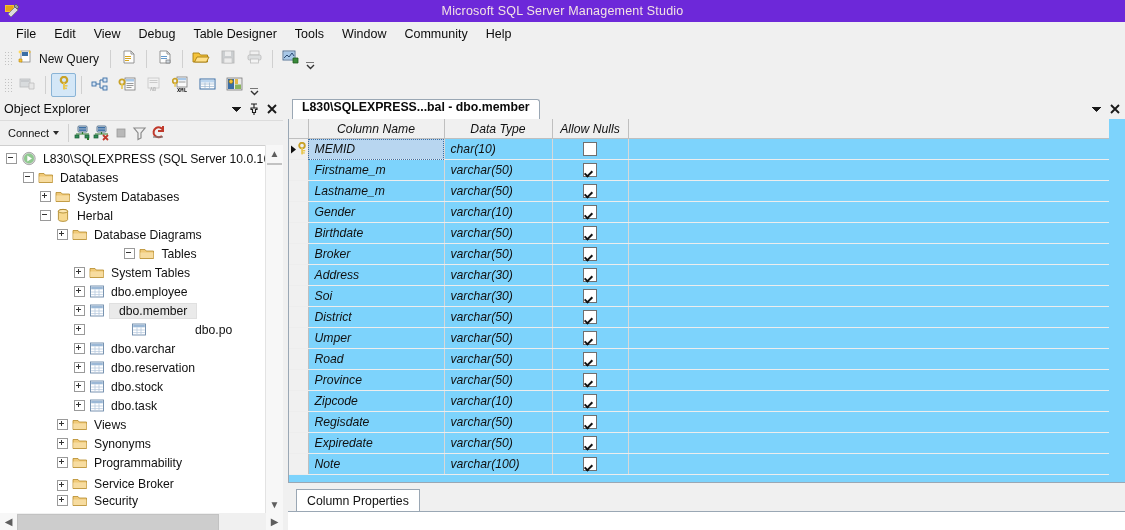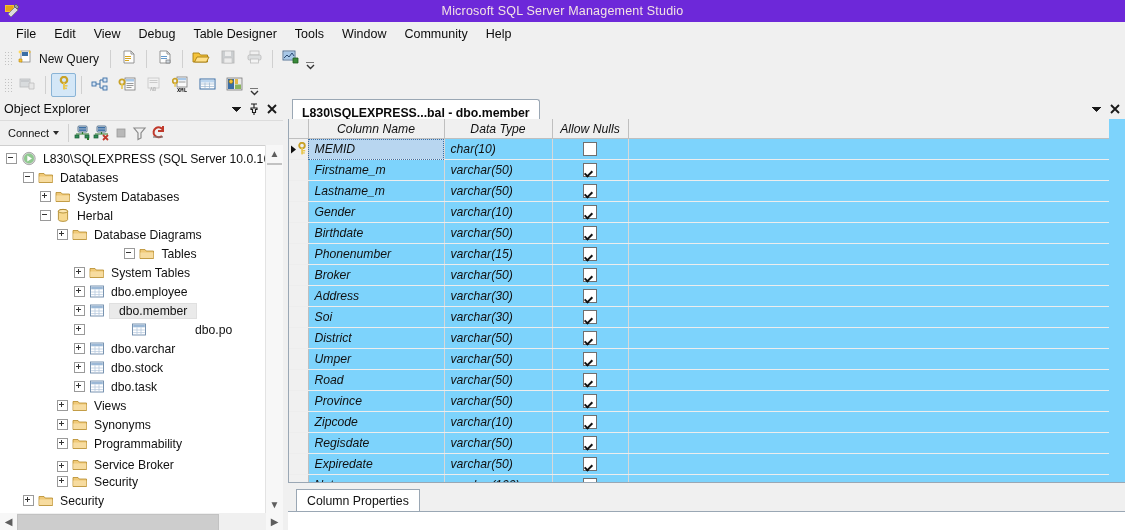--- a/index.html
+++ b/index.html
@@ -112,21 +112,21 @@
   
   .doc{
     position:absolute;left:288px;top:98px;width:837px;height:432px;background:#f0f0f0;
   }
   .tabstrip{
     position:relative;height:21px;background:#f0f0f0;border-bottom:1px solid #a8b7c6;
   }
   .tab{
     position:absolute;left:4px;top:1px;height:20px;background:#fff;
     border:1px solid #9aa7b4;border-bottom:1px solid #fff;
-    display:flex;align-items:flex-end;padding:0 9px;font-size:12.3px;font-weight:bold;
+    display:flex;align-items:flex-start;padding:0 9px;font-size:12.3px;font-weight:bold;
     color:#0a0a0a;cursor:default;border-radius:0 3px 0 0;
   }
   .tabstrip-btns{position:absolute;right:2px;top:0;height:21px;display:flex;align-items:center;gap:3px;}
   .tsb{width:16px;height:17px;display:flex;align-items:center;justify-content:center;cursor:default;}
 
   .grid-host{
     position:absolute;left:0;top:21px;width:958px;height:364px;background:#7dd3fc;
     border:1px solid #9aa7b4;border-top:0;box-sizing:border-box;overflow:hidden;font-style:italic;
   }
   .grid{position:absolute;left:0;top:0;width:820px;}
@@ -568,20 +568,29 @@
             <span class="lbl">dbo.po</span>
           </div>
           <div class="node" style="padding-left: 74px;">
             <span class="exp plus"></span>
             <span class="ico"><svg width="16" height="15" viewBox="0 0 16 15">
                 <rect x="1.5" y="2" width="13" height="11" fill="#ffffff" stroke="#6b88a8" stroke-width="0.9"></rect>
                 <rect x="2.2" y="2.7" width="11.6" height="2.6" fill="#9bb8d6"></rect>
                 <path d="M2.2 8 h11.6 M2.2 10.6 h11.6 M6 5.3 v7.3 M10 5.3 v7.3" stroke="#b8cade" stroke-width="0.8"></path>
               </svg></span>
             <span class="lbl">dbo.varchar</span>
+          </div>
+          <div class="node" style="padding-left: 74px;">
+            <span class="exp plus"></span>
+            <span class="ico"><svg width="16" height="15" viewBox="0 0 16 15">
+                <rect x="1.5" y="2" width="13" height="11" fill="#ffffff" stroke="#6b88a8" stroke-width="0.9"></rect>
+                <rect x="2.2" y="2.7" width="11.6" height="2.6" fill="#9bb8d6"></rect>
+                <path d="M2.2 8 h11.6 M2.2 10.6 h11.6 M6 5.3 v7.3 M10 5.3 v7.3" stroke="#b8cade" stroke-width="0.8"></path>
+              </svg></span>
+            <span class="lbl">dbo.reservation</span>
           </div>
           <div class="node" style="padding-left: 74px;">
             <span class="exp plus"></span>
             <span class="ico"><svg width="16" height="15" viewBox="0 0 16 15">
                 <rect x="1.5" y="2" width="13" height="11" fill="#ffffff" stroke="#6b88a8" stroke-width="0.9"></rect>
                 <rect x="2.2" y="2.7" width="11.6" height="2.6" fill="#9bb8d6"></rect>
                 <path d="M2.2 8 h11.6 M2.2 10.6 h11.6 M6 5.3 v7.3 M10 5.3 v7.3" stroke="#b8cade" stroke-width="0.8"></path>
               </svg></span>
             <span class="lbl">dbo.stock</span>
           </div>
@@ -742,27 +751,20 @@
               </tr>
               <tr>
                 <td class="rowhdr"></td>
                 <td class="name">Birthdate</td>
                 <td>varchar(50)</td>
                 <td class="nulls"><span class="cbox on"></span></td>
                 <td class="tail"></td>
               </tr>
               <tr>
                 <td class="rowhdr"></td>
-                <td class="name">Phonenumber</td>
-                <td>varchar(15)</td>
-                <td class="nulls"><span class="cbox on"></span></td>
-                <td class="tail"></td>
-              </tr>
-              <tr>
-                <td class="rowhdr"></td>
                 <td class="name">Broker</td>
                 <td>varchar(50)</td>
                 <td class="nulls"><span class="cbox on"></span></td>
                 <td class="tail"></td>
               </tr>
               <tr>
                 <td class="rowhdr"></td>
                 <td class="name">Address</td>
                 <td>varchar(30)</td>
                 <td class="nulls"><span class="cbox on"></span></td>

